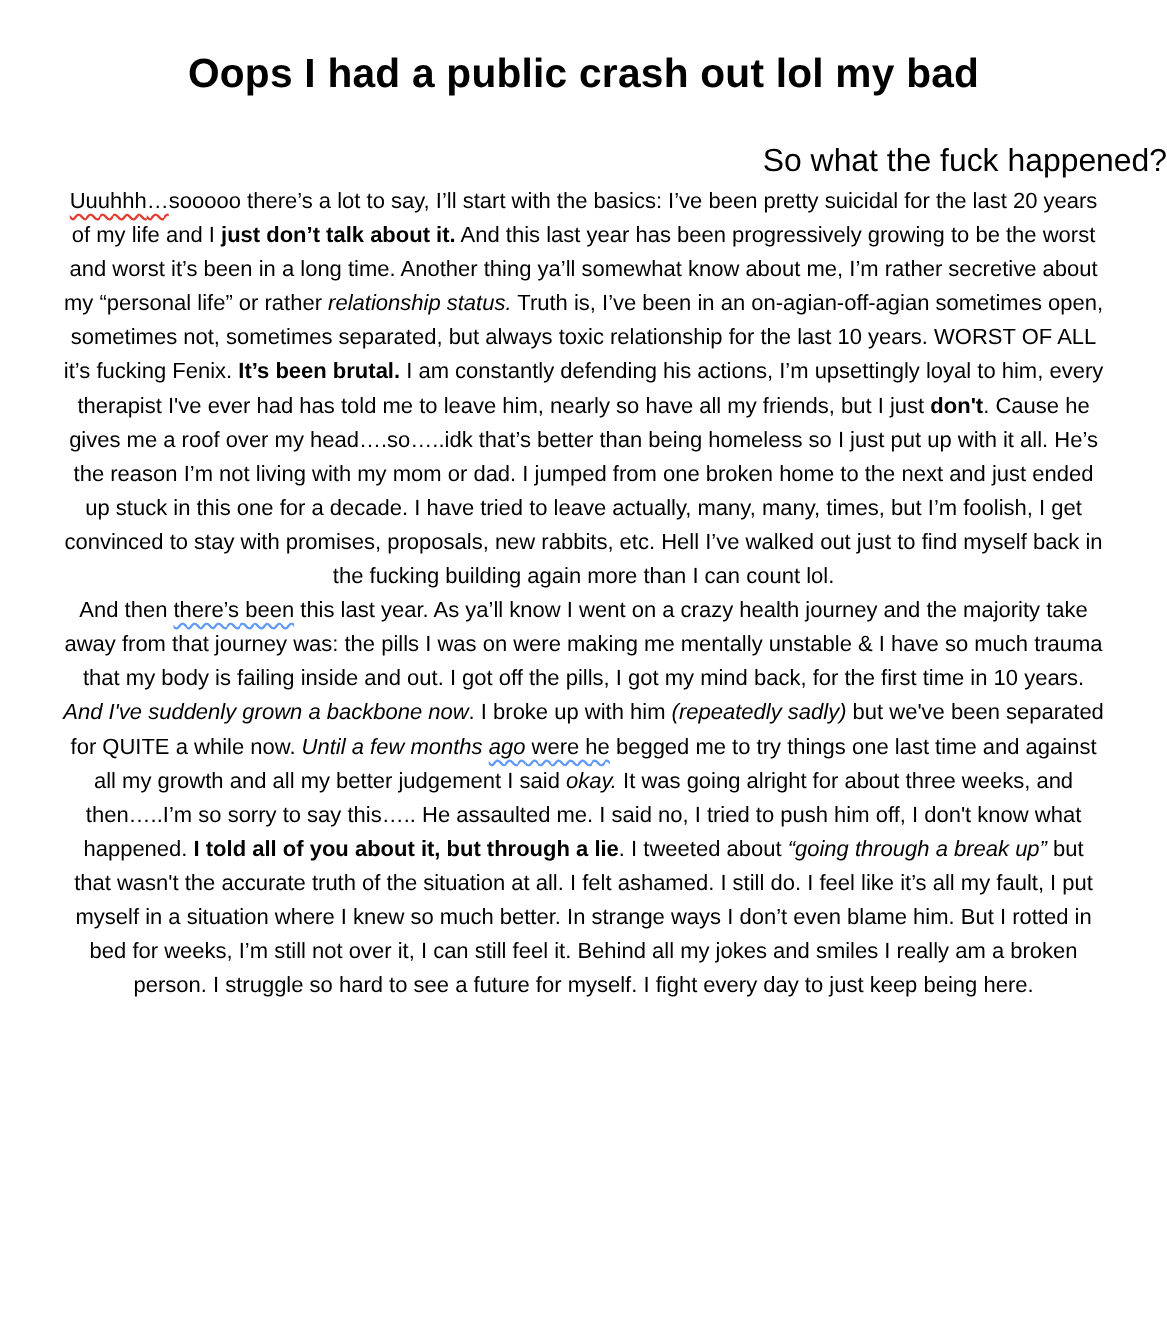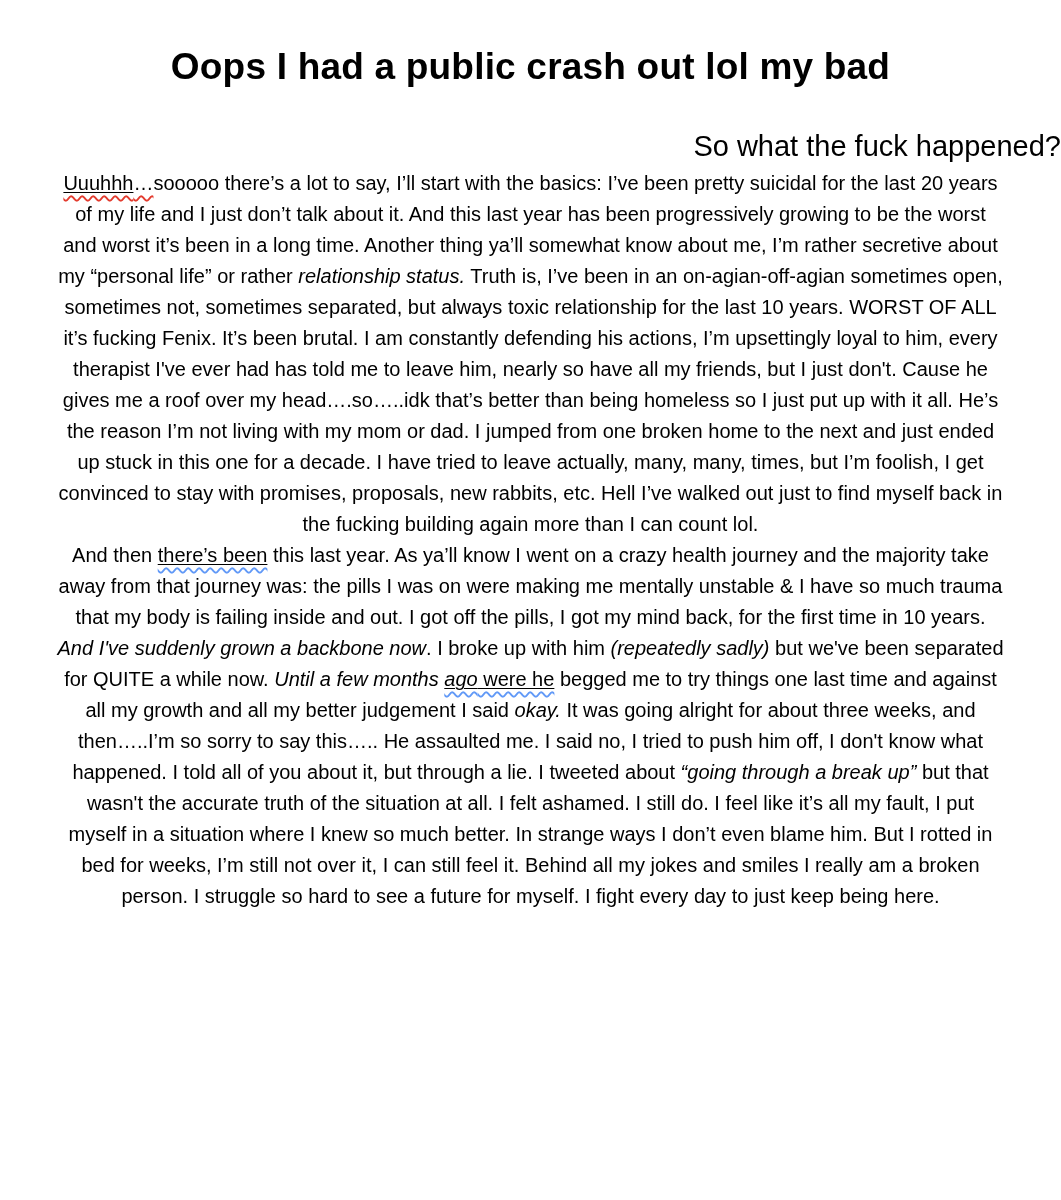--- a/index.html
+++ b/index.html
@@ -36,24 +36,23 @@
     font-weight: 400;
   }
   .doc-body {
     width: 948px;
     margin: 0 auto;
     text-align: center;
     font-size: 20px;
     line-height: 31px;
   }
   .para { margin: 0; }
-  .b { font-weight: 400; text-align: right; }
+  .b { font-weight: 700; text-align: right; }
   .i { font-style: italic; }
   .u {
-    text-decoration: underline;
     text-decoration-color: #000000;
     text-decoration-thickness: 1px;
     text-underline-offset: 2px;
   }
   .sq-red {
     text-decoration: underline;
     text-decoration-style: wavy;
     text-decoration-color: #e33b2e;
     text-decoration-thickness: 1.5px;
     text-underline-offset: 5px;

